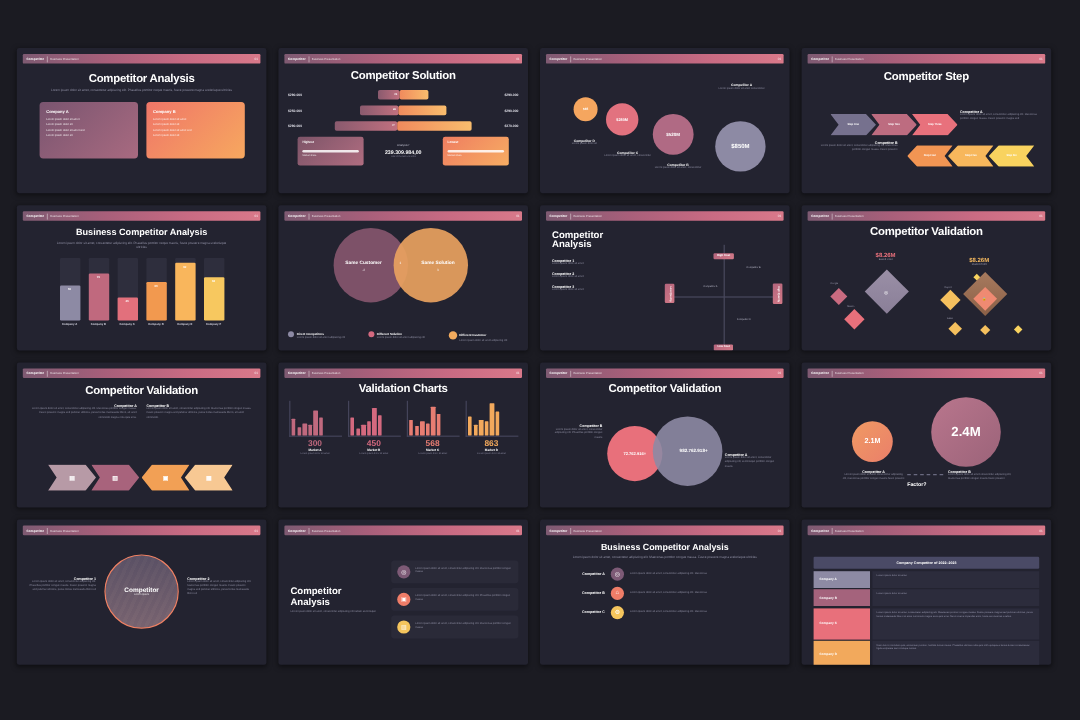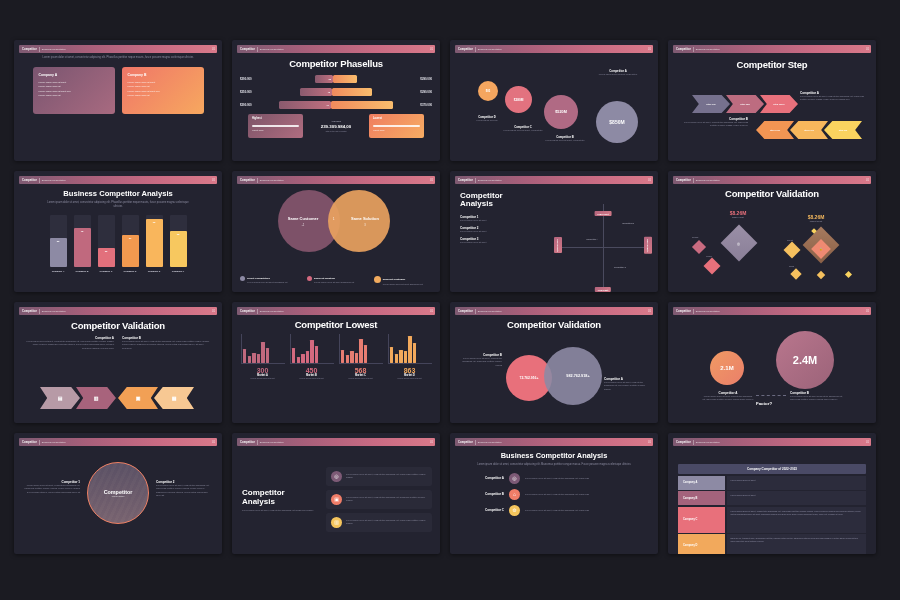--- a/index.html
+++ b/index.html
@@ -145,20 +145,21 @@
 <div class="grid">
 
   <div class="slide">
     <div class="bar">
       <span class="b1">Competitor</span>
       <span class="sep"></span>
       <span class="b2">Business Presentation</span>
       <span class="b3">01</span>
     </div>
     <div class="body">
+      <div class="title t-lg" style="margin-top:7px">Competitor Analysis</div>
       <div class="sub" style="padding:0 28px">Lorem ipsum dolor sit amet, consectetur adipiscing elit. Phasellus porttitor neque mauris, fusce posuere magna scelerisque ultricies</div>
       <div class="s1-cards">
         <div class="s1-card c-purple">
           <div class="h">Company A</div>
           <div class="li">Lorem ipsum dolor sit amet</div>
           <div class="li">Lorem ipsum dolor sit</div>
           <div class="li">Lorem ipsum dolor sit amet sed</div>
           <div class="li">Lorem ipsum dolor sit</div>
         </div>
         <div class="s1-card c-orange">
@@ -173,21 +174,21 @@
   </div>
 
   <div class="slide">
     <div class="bar">
       <span class="b1">Competitor</span>
       <span class="sep"></span>
       <span class="b2">Business Presentation</span>
       <span class="b3">01</span>
     </div>
     <div class="body" style="padding:0 8px;">
-      <div class="title t-lg" style="margin-top:5px;margin-bottom:6px">Competitor Phasellus</div>
+      <div class="title t-lg" style="margin-top:5px;margin-bottom:6px">Competitor Solution</div>
       <div>
         <div class="s2-row">
           <span class="v">$290.000</span>
           <span class="s2-track">
               <span class="s2-l" style="width:18px">
                 <span class="s2-pct">25</span>
               </span>
               <span class="s2-r" style="width:24px"></span>
             </span>
           <span class="v r">$290.000</span>
@@ -516,21 +517,21 @@
   </div>
 
   <div class="slide">
     <div class="bar">
       <span class="b1">Competitor</span>
       <span class="sep"></span>
       <span class="b2">Business Presentation</span>
       <span class="b3">01</span>
     </div>
     <div class="body">
-      <div class="title t-lg" style="margin-top:4px;margin-bottom:4px">Competitor Lowest</div>
+      <div class="title t-lg" style="margin-top:4px;margin-bottom:4px">Validation Charts</div>
       <div style="display:flex;justify-content:center;gap:5px" id="s10charts">
           <div class="mini">
             <div class="plot">
               <div class="b" style="height: 48%; background: rgb(192, 105, 126);"></div>
               <div class="b" style="height: 24%; background: rgb(192, 105, 126);"></div>
               <div class="b" style="height: 36%; background: rgb(192, 105, 126);"></div>
               <div class="b" style="height: 30%; background: rgb(192, 105, 126);"></div>
               <div class="b" style="height: 72%; background: rgb(192, 105, 126);"></div>
               <div class="b" style="height: 52%; background: rgb(192, 105, 126);"></div>
             </div>

